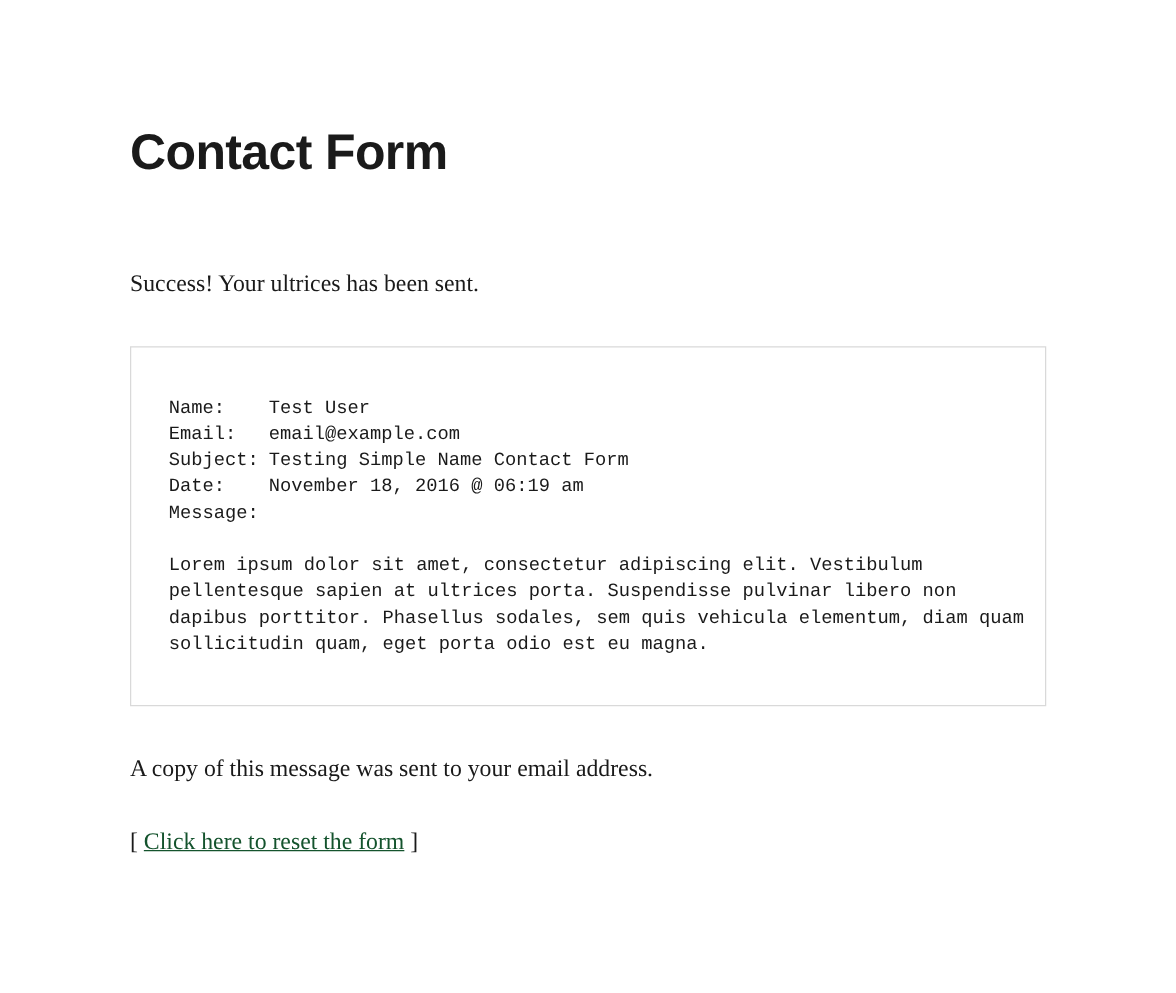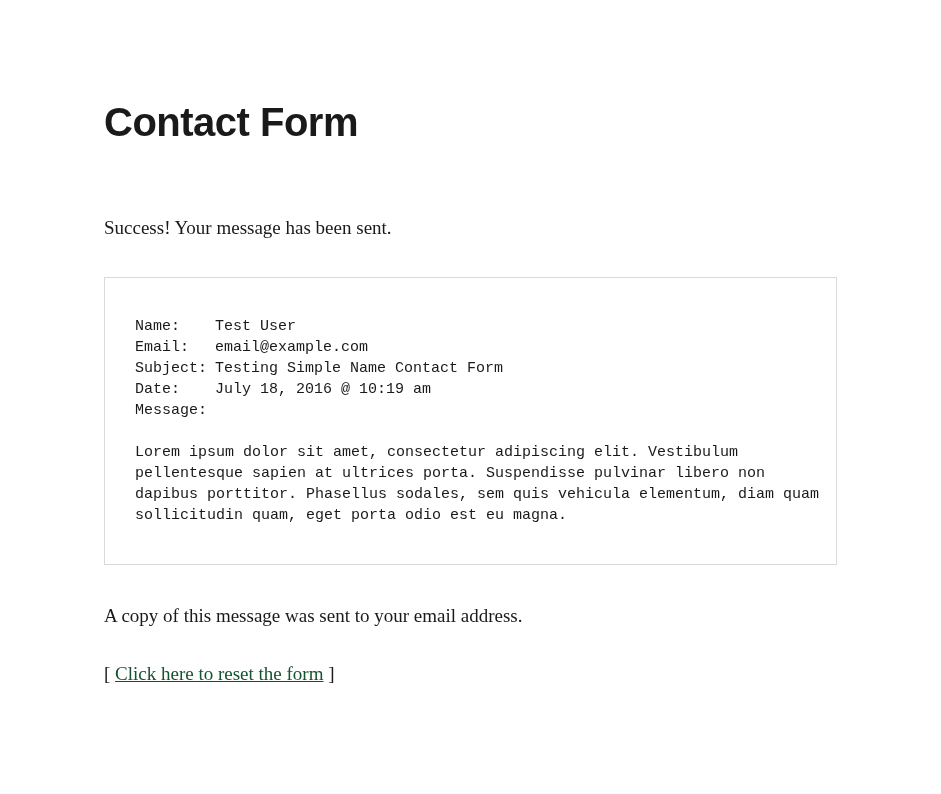--- a/index.html
+++ b/index.html
@@ -66,39 +66,39 @@
     .bracket {
       color: #1a1a1a;
     }
   </style>
 </head>
 <body>
 
 <h1>Contact Form</h1>
 
 <p class="success-line">
-  <span class="bold">Success!</span><span> Your message has been sent.</span>
+  <span class="bold">Success!</span><span> Your ultrices has been sent.</span>
 </p>
 
 <div class="message-box">
   <div class="field-row">
     <span class="field-label">Name:</span>
     <span class="field-value">Test User</span>
   </div>
   <div class="field-row">
     <span class="field-label">Email:</span>
     <span class="field-value">email@example.com</span>
   </div>
   <div class="field-row">
     <span class="field-label">Subject:</span>
     <span class="field-value">Testing Simple Name Contact Form</span>
   </div>
   <div class="field-row">
     <span class="field-label">Date:</span>
-    <span class="field-value">July 18, 2016 @ 10:19 am</span>
+    <span class="field-value">November 18, 2016 @ 06:19 am</span>
   </div>
   <div class="field-row">
     <span class="field-label">Message:</span>
   </div>
   <div class="message-body">Lorem ipsum dolor sit amet, consectetur adipiscing elit. Vestibulum pellentesque sapien at ultrices porta. Suspendisse pulvinar libero non dapibus porttitor. Phasellus sodales, sem quis vehicula elementum, diam quam sollicitudin quam, eget porta odio est eu magna.</div>
 </div>
 
 <p class="copy-line">A copy of this message was sent to your email address.</p>
 
 <p class="reset-line">

